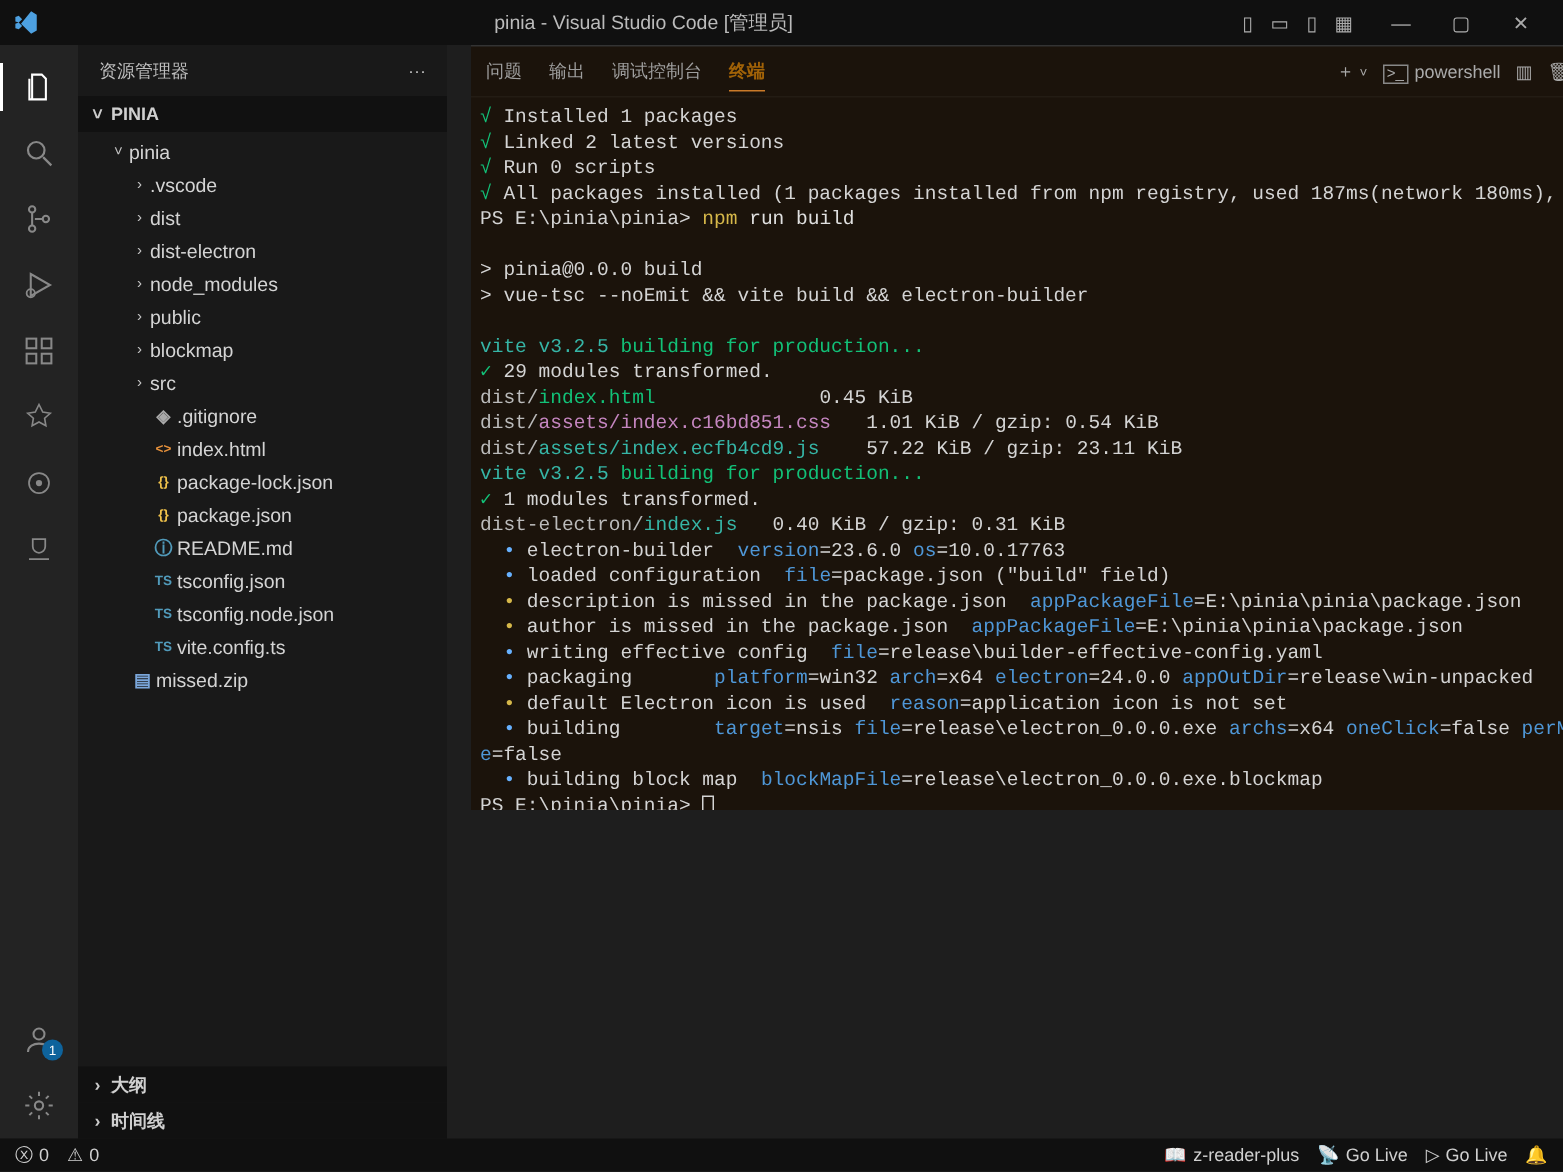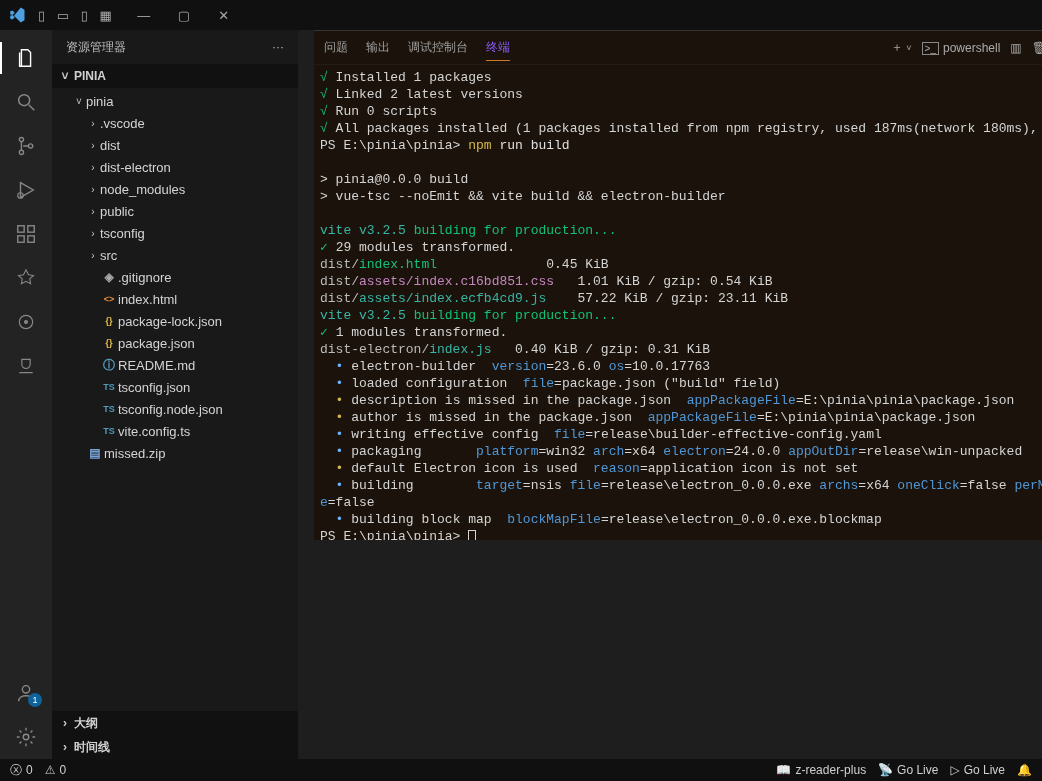--- a/index.html
+++ b/index.html
@@ -117,21 +117,21 @@
     border-top:1px solid #333;
     display:flex; flex-direction:column;
     min-height:0;
   }
   .panel-tabs {
     height:34px; display:flex; align-items:center;
     padding: 0 10px; gap: 18px; color:#9e9e9e;
     border-bottom:1px solid rgba(255,255,255,0.04);
   }
   .panel-tabs .ptab { padding:4px 0; font-size:12px; cursor:default; }
-  .panel-tabs .ptab.active { color:#8b5cf6; border-bottom:1px solid #ca7a29; }
+  .panel-tabs .ptab.active { color:#a16207; border-bottom:1px solid #ca7a29;font-weight:bold; }
   .panel-tabs .ptab-right { margin-left:auto; display:flex; align-items:center; gap:10px; color:#aaa; font-size:12px; }
   .terminal-body {
     flex:1; overflow:auto;
     font-family: Consolas, "Courier New", monospace;
     font-size:13px;
     line-height:17px;
     padding:4px 8px 6px 6px;
     color:#d4d4d4;
     white-space:pre;
   }
@@ -157,20 +157,21 @@
 </style>
 </head>
 <body>
 
 <div class="titlebar">
   <span class="vslogo">
     <svg viewBox="0 0 24 24">
         <path fill="#4da0e0" d="M17 2l5 3v14l-5 3-9-9 9-11zM3 7l3-1 3 3-3 3-3-1V7zm0 10l3 1 3-3-3-3-3 1v4z"></path>
       </svg>
   </span>
+  <div class="title-center">pinia - Visual Studio Code [管理员]</div>
   <div class="tb-right">
     <span class="layout-icons">
       <span>▯</span>
       <span>▭</span>
       <span>▯</span>
       <span>▦</span>
     </span>
     <div class="winctrl">
       <div>—</div>
       <div>▢</div>
@@ -277,21 +278,21 @@
         <div class="tree-row folder" style="padding-left: 34px;">
           <span class="chev-slot">›</span>
           <span>node_modules</span>
         </div>
         <div class="tree-row folder" style="padding-left: 34px;">
           <span class="chev-slot">›</span>
           <span>public</span>
         </div>
         <div class="tree-row folder" style="padding-left: 34px;">
           <span class="chev-slot">›</span>
-          <span>tsconfig</span>
+          <span>blockmap</span>
         </div>
         <div class="tree-row folder" style="padding-left: 34px;">
           <span class="chev-slot">›</span>
           <span>src</span>
         </div>
         <div class="tree-row" style="padding-left: 34px;">
           <span class="chev-slot"></span>
           <span class="icon-slot dim" style="font-size: 12px; font-weight: bold;">◈</span>
           <span> .gitignore</span>
         </div>

